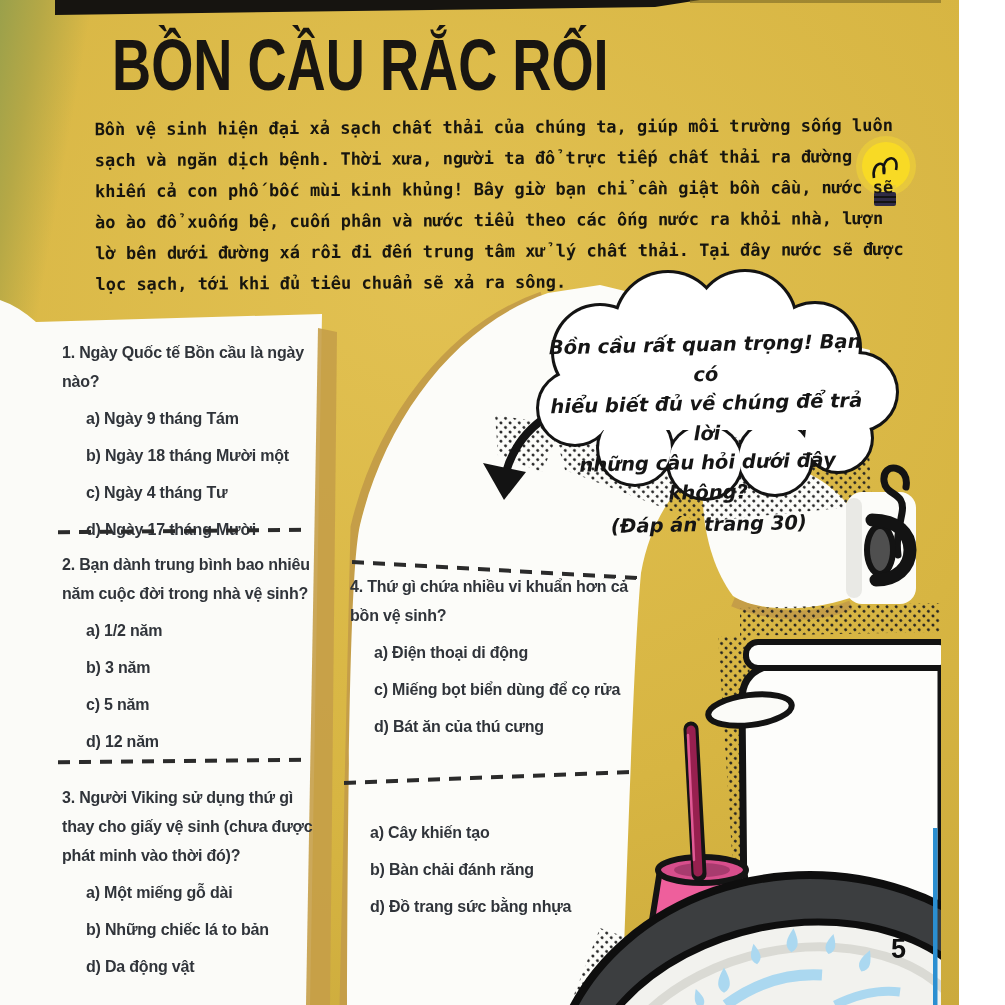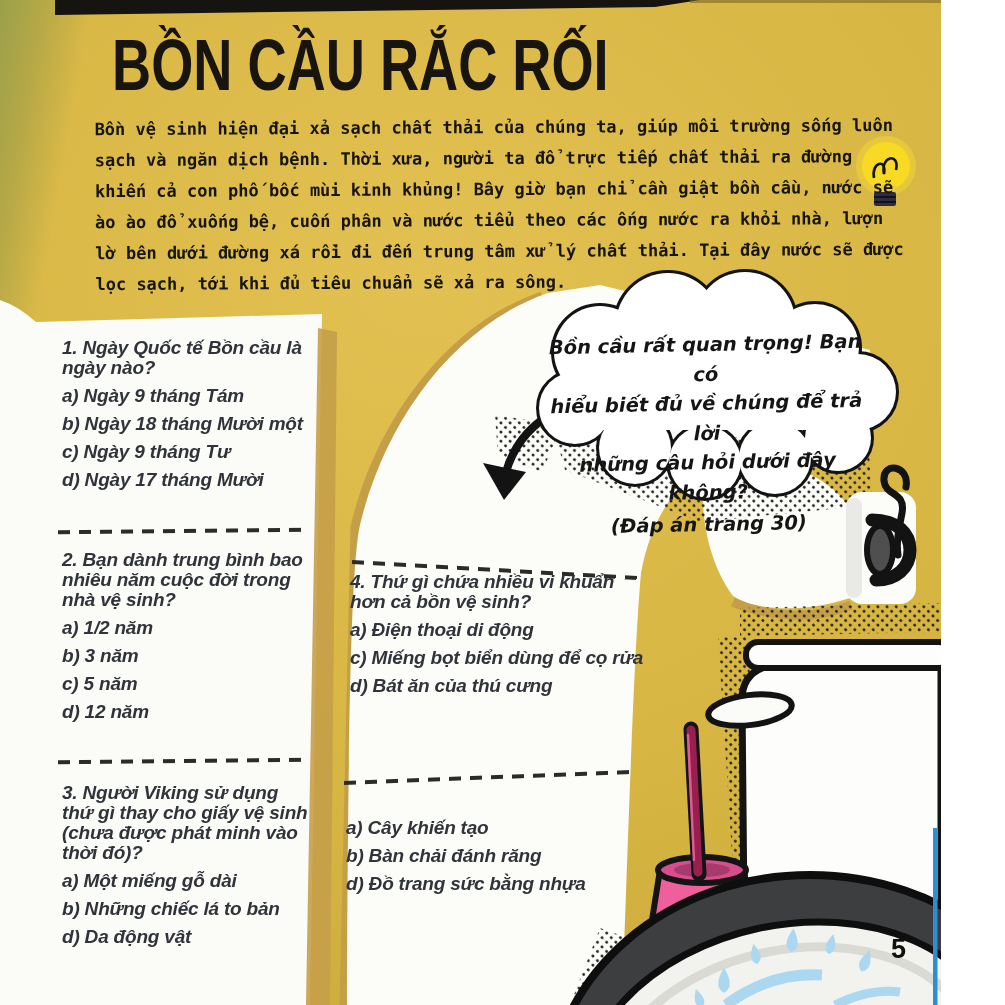--- a/index.html
+++ b/index.html
@@ -5,42 +5,43 @@
   html,body{margin:0;padding:0;}
   body{
     width:1005px;height:1005px;position:relative;background:#ffffff;
     font-family:"Liberation Sans", sans-serif;overflow:hidden;
   }
   .page{
     position:absolute;left:0;top:0;width:941px;height:1005px;overflow:hidden;
     background:
       linear-gradient(100deg,#9aa04b 0px,#b5a846 42px,rgba(214,180,62,0) 92px),
       radial-gradient(120% 95% at 45% 28%, #e2c152 0%, #d7b542 55%, #c7a63a 100%);
+    padding-left: 18px;
   }
   .scene{position:absolute;left:0;top:0;z-index:1;}
   .txt{position:absolute;z-index:2;}
   .title{
     left:112px;top:24px;font-size:63px;font-weight:700;color:#181511;
     transform:scale(0.86,1.14);transform-origin:top left;white-space:nowrap;
     letter-spacing:0px;
   }
   .intro{
     left:95px;top:112px;width:812px;
     font-family:"DejaVu Sans Mono", monospace;font-weight:700;
     font-size:17px;line-height:31px;color:#17150f;white-space:pre-line;
     transform:rotate(-0.3deg);
   }
-  .question{width:252px;color:#30343a;font-weight:700;font-size:19px;line-height:20px;letter-spacing:-0.2px;font-style:italic;}
+  .question{width:252px;color:#30343a;font-weight:700;font-size:16px;line-height:29px;letter-spacing:-0.2px;}
   #q1{left:62px;top:338px;}
   #q2{left:62px;top:550px;}
   #q3{left:62px;top:783px;}
   #q4{left:350px;top:572px;width:302px;}
   #q5{left:346px;top:810px;width:302px;}
   .q-header{margin-bottom:8px;}
-  .q-option{margin-top:8px;}
+  .q-option{margin-top:8px;margin-left:24px;}
   .divider{
     height:4px;z-index:2;position:absolute;
     background:repeating-linear-gradient(90deg,#2b2b2b 0 12px,transparent 12px 21px);
   }
   #d1{left:58px;top:529px;width:252px;transform:rotate(-0.6deg);}
   #d2{left:58px;top:759px;width:252px;transform:rotate(-0.6deg);}
   #d3{left:352px;top:560px;width:290px;transform:rotate(3.2deg);transform-origin:left center;}
   #d4{left:344px;top:781px;width:294px;transform:rotate(-2.2deg);transform-origin:left center;}
   .bubble-text{
     left:540px;top:330px;width:334px;text-align:center;z-index:2;
@@ -188,21 +189,21 @@
     <div>Bồn cầu rất quan trọng! Bạn có</div>
     <div>hiểu biết đủ về chúng để trả lời</div>
     <div>những câu hỏi dưới đây không?</div>
     <div class="bubble-line4">(Đáp án trang 30)</div>
   </div>
 
   <div class="txt question" id="q1">
     <div class="q-header">1. Ngày Quốc tế Bồn cầu là ngày nào?</div>
     <div class="q-option">a) Ngày 9 tháng Tám</div>
     <div class="q-option">b) Ngày 18 tháng Mười một</div>
-    <div class="q-option">c) Ngày 9 tháng Tư</div>
+    <div class="q-option">c) Ngày 4 tháng Tư</div>
     <div class="q-option">d) Ngày 17 tháng Mười</div>
   </div>
 
   <div class="divider" id="d1"></div>
 
   <div class="txt question" id="q2">
     <div class="q-header">2. Bạn dành trung bình bao nhiêu năm cuộc đời trong nhà vệ sinh?</div>
     <div class="q-option">a) 1/2 năm</div>
     <div class="q-option">b) 3 năm</div>
     <div class="q-option">c) 5 năm</div>

